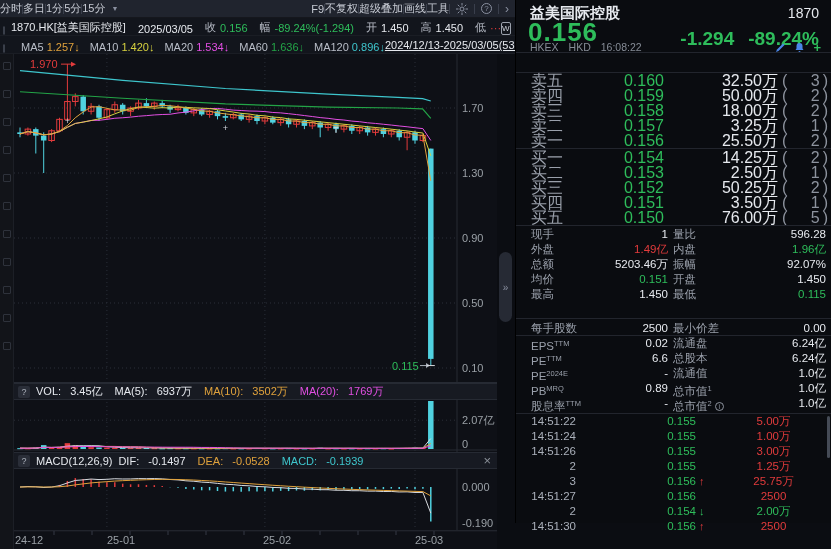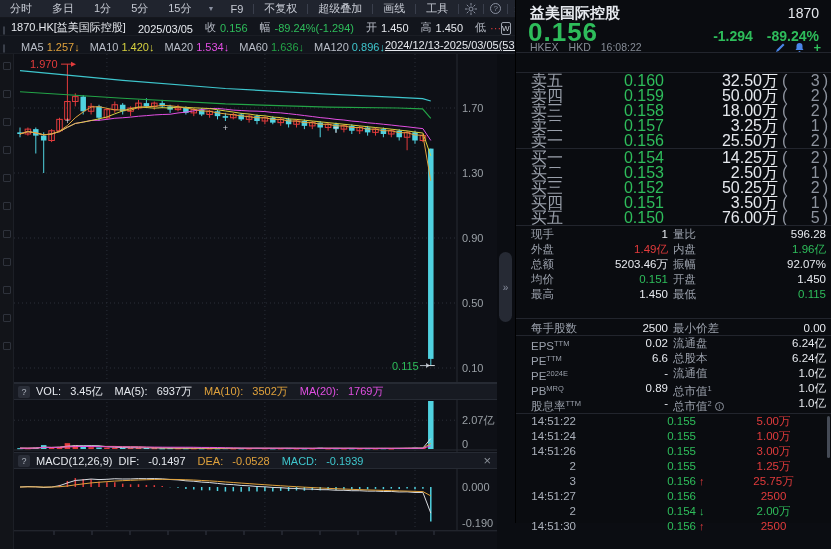--- a/index.html
+++ b/index.html
@@ -10,21 +10,21 @@
     --gray:#9aa0ab; --gray2:#8d939e; --white:#e6e9ee;
   }
   *{box-sizing:border-box;margin:0;padding:0}
   body{background:#000;font-family:"Liberation Sans",sans-serif}
   .screen{position:relative;width:831px;height:549px;background:var(--bg);overflow:hidden;color:var(--white);font-size:11px}
   .g{color:var(--green)}.r{color:var(--red)}.w{color:var(--white)}.gy{color:var(--gray)}.gy2{color:var(--gray2)}
   .o{color:var(--orange)}.y{color:var(--yellow)}.m{color:var(--magenta)}.lg{color:#23a447}.lc{color:#3ec6cd}
   .u{text-decoration:underline}
   
   .toolbar{position:absolute;left:0;top:0;width:515px;height:18px;background:var(--hdr);display:flex;align-items:center;color:#c6cad3;border-bottom:1px solid #15171d}
-  .tb-item{padding:0 10px;cursor:default;white-space:nowrap}
+  .tb-item{padding:0 0;cursor:default;white-space:nowrap}
   .vsep{width:1px;height:10px;background:#3a3f4c}
   .tb-caret{font-size:7px;color:#8a90a0;padding:0 6px}
   .tb-right{margin-left:auto;display:flex;align-items:center}
   .tb-ic{padding:0 6px;display:flex;align-items:center}
   .help-circ{width:11px;height:11px;border:1px solid #8a90a0;border-radius:50%;font-size:8px;display:flex;align-items:center;justify-content:center;color:#8a90a0}
   .chev{color:#8a90a0;font-size:12px;padding:0 6px}
   
   .info-row,.ma-row{position:absolute;left:0;width:515px;height:18px;background:#12151c;display:flex;align-items:flex-end;white-space:nowrap}
   .info-row{top:18px;border-bottom:1px solid #1a1d24}
   .ma-row{top:36px;border-bottom:1px solid #1a1d24}
@@ -48,21 +48,21 @@
   .xaxis{position:absolute;left:14px;top:531px;width:483px;height:18px;color:#9aa0a6}
   .xaxis span{position:absolute;top:3px}
   
   .collapse{position:absolute;left:499px;top:252px;width:13px;height:70px;background:#262a34;border-radius:7px;display:flex;align-items:center;justify-content:center;color:#8a90a0;font-size:10px}
   
   .panel{position:absolute;left:515px;top:0;width:316px;height:523px;background:var(--panelbg);border-left:1px solid #000}
   .hl{position:absolute;left:0;width:316px;height:1px;background:#22252d}
   .q-name{position:absolute;left:14px;top:4px;font-size:15px;font-weight:bold}
   .q-code{position:absolute;right:12px;top:5px;font-size:14px}
   .q-price{position:absolute;left:12px;top:17px;font-size:26px;font-weight:bold;letter-spacing:1px}
-  .q-chg{position:absolute;right:12px;top:28px;font-size:14px;font-weight:bold;display:flex;gap:14px}
+  .q-chg{position:absolute;right:12px;top:28px;font-size:19px;font-weight:bold;display:flex;gap:14px}
   .q-sub{position:absolute;left:14px;top:41px;font-size:10.5px;color:#868c96;display:flex;gap:10px}
   .q-icons{position:absolute;right:10px;top:40px;display:flex;gap:8px;align-items:center}
   .row4{position:absolute;left:0;width:316px;height:15px;line-height:15px;font-size:11.5px}
   .row4 .l1{position:absolute;left:15px}
   .row4 .v1{position:absolute;left:55px;width:97px;text-align:right}
   .row4 .l2{position:absolute;left:157px}
   .row4 .v2{position:absolute;left:200px;width:110px;text-align:right}
   .ob-row{position:relative;height:15px;line-height:15px;font-size:16px}
   .ob-label{position:absolute;left:15px}
   .ob-price{position:absolute;left:58px;width:90px;text-align:right}
@@ -491,20 +491,26 @@
 
   <div class="pane-hdr" style="top:452px">
     <span class="qbox" style="margin-right:6px">?</span>
     <span class="w">MACD(12,26,9)</span>
     <span class="w"><span>DIF:</span> <span>-0.1497</span></span>
     <span class="o"><span>DEA:</span> <span>-0.0528</span></span>
     <span style="color:#3ec6cd"><span>MACD:</span> <span>-0.1939</span></span>
     <span class="pane-close">×</span>
   </div>
 
+  <div class="xaxis">
+    <span style="left:1px">24-12</span>
+    <span style="left:93px">25-01</span>
+    <span style="left:249px">25-02</span>
+    <span style="left:401px">25-03</span>
+  </div>
 
   <div class="collapse">»</div>
 
   <div class="panel">
     <div class="q-name w">益美国际控股</div>
     <div class="q-code w">1870</div>
     <div class="q-price g">0.156</div>
     <div class="q-chg g">
         <span>-1.294</span>
         <span>-89.24%</span>

